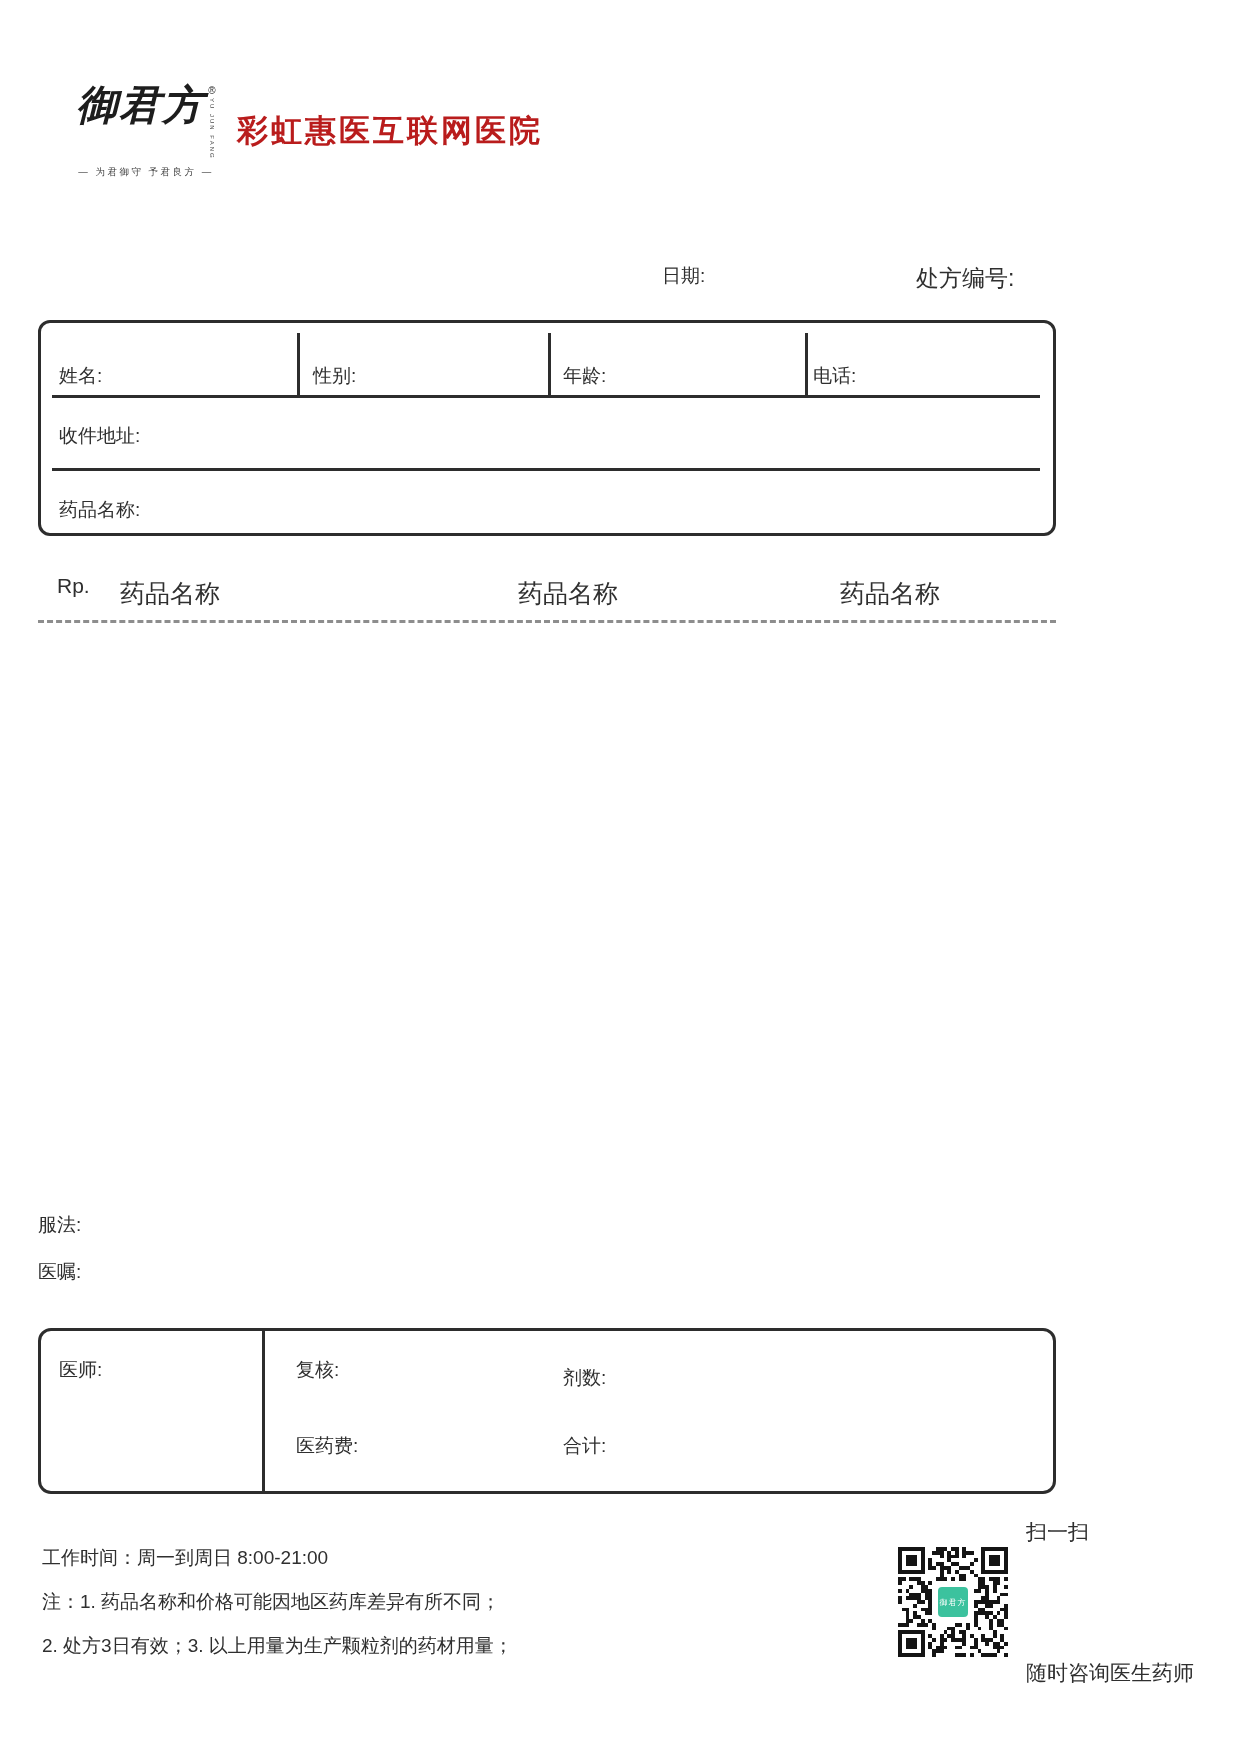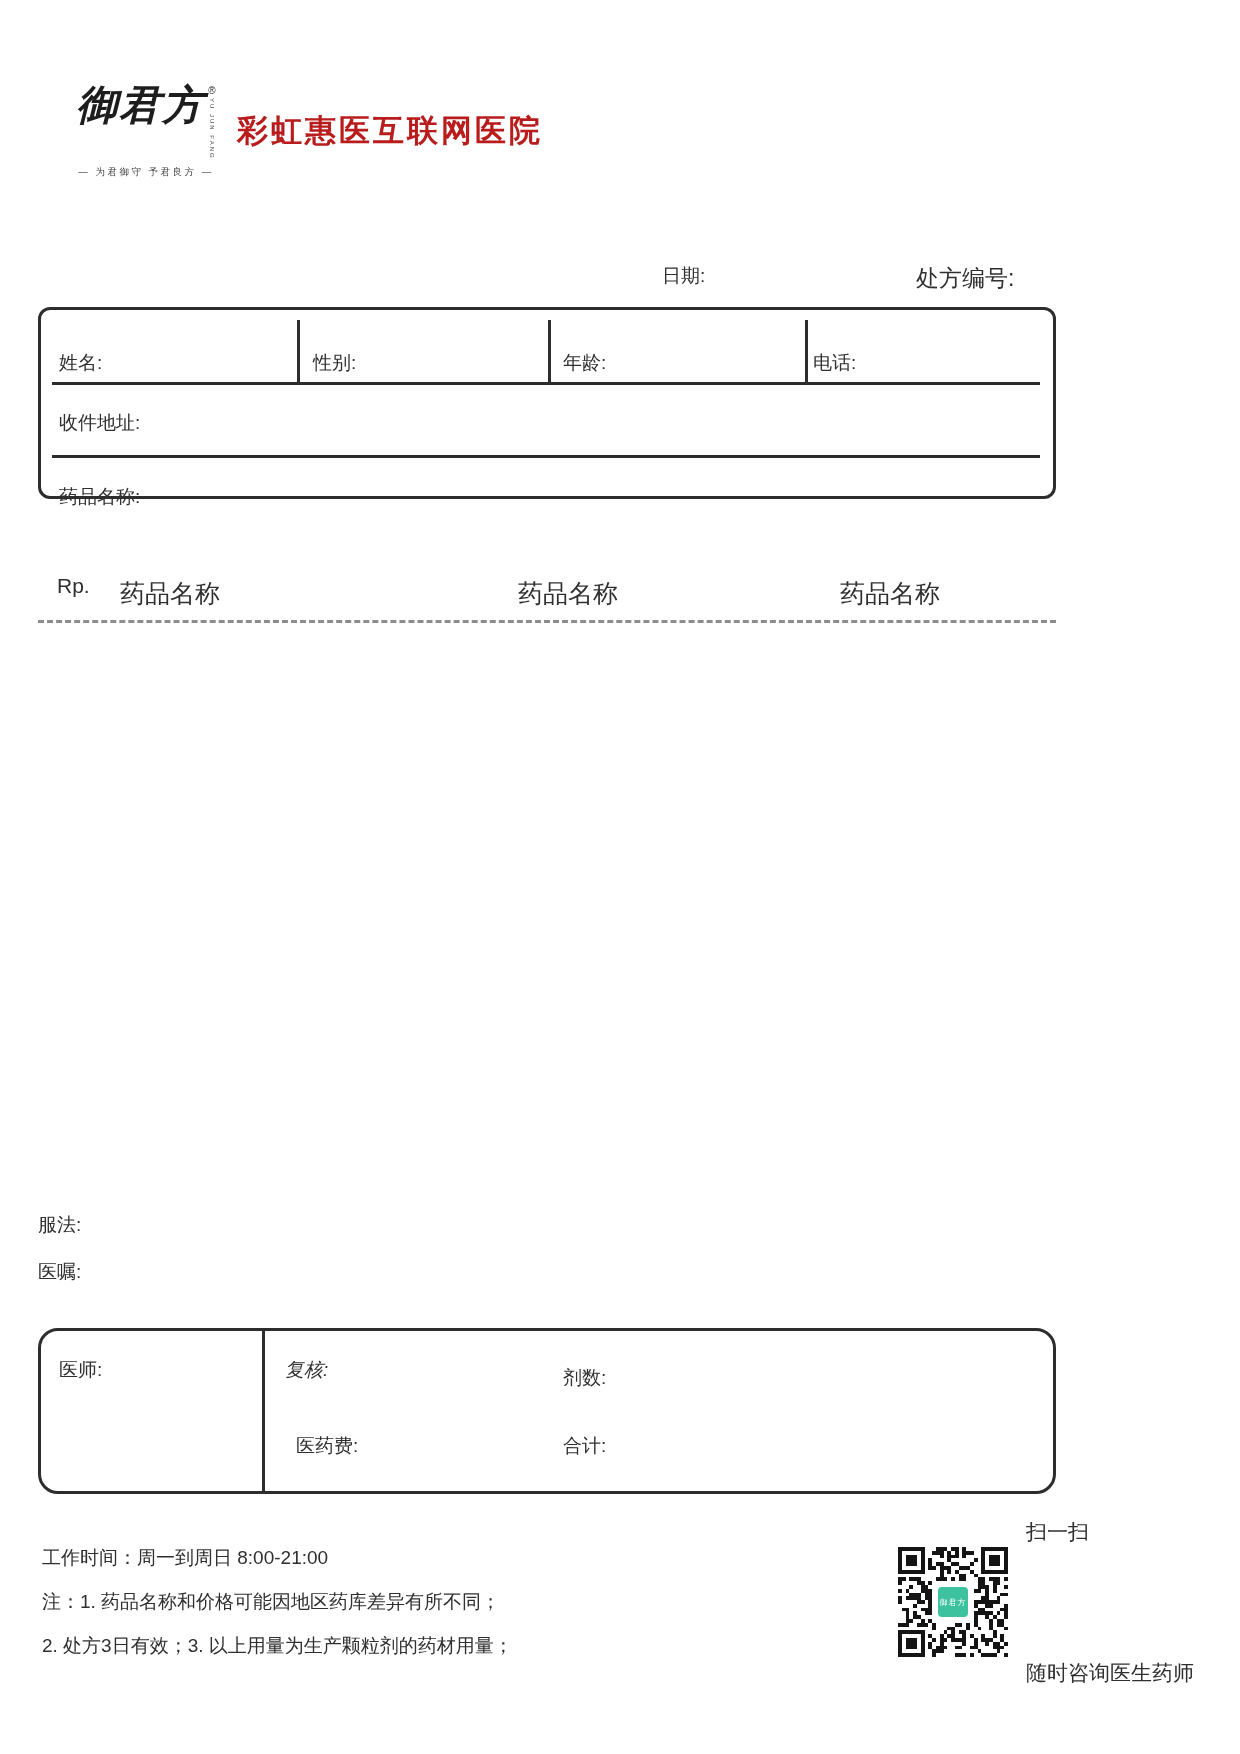--- a/index.html
+++ b/index.html
@@ -22,21 +22,21 @@
   .hospital-title {
     position:absolute; left:237px; top:110px; font-size:31px; font-weight:900;
     letter-spacing:3px; color:#b91c1c; white-space:nowrap;
   }
   
   .notice       { position:absolute; left:38px;  top:263px; font-size:19px; white-space:nowrap; }
   .date-label   { position:absolute; left:662px; top:263px; font-size:19px; }
   .rx-label     { position:absolute; left:916px; top:263px; font-size:23px; }
   
   .patient-box {
-    position:absolute; left:38px; top:307px; width:1018px; height:192px;
+    position:absolute; left:38px; top:320px; width:1018px; height:216px;
     border:3px solid #2d2d2d; border-radius:12px; box-sizing:border-box;
   }
   .pb-cell-label { position:absolute; font-size:19px; top:40px; }
   .pb-name    { left:18px;  }
   .pb-gender  { left:272px; }
   .pb-age     { left:522px; }
   .pb-phone   { left:772px; }
   .pb-vdiv { position:absolute; top:10px; height:62px; width:2.5px; background:#2d2d2d; }
   .pb-vdiv1 { left:256px; } .pb-vdiv2 { left:507px; } .pb-vdiv3 { left:764px; }
   .pb-line { position:absolute; left:11px; right:13px; height:0; border-top:3px solid #2d2d2d; }
@@ -50,26 +50,26 @@
   .dashed-line {
     position:absolute; left:38px; top:620px; width:1018px; height:0;
     border-top:3px dashed #8d8d8d;
   }
   
   .usage-label  { position:absolute; left:38px; top:1212px; font-size:19px; }
   .advice-label { position:absolute; left:38px; top:1259px; font-size:19px; }
   
   .signature-box {
     position:absolute; left:38px; top:1328px; width:1018px; height:166px;
-    border:3px solid #2d2d2d; border-radius:20px; box-sizing:border-box;
+    border:3px solid #2d2d2d; border-radius:13px; box-sizing:border-box;
   }
   .sb-vdiv { position:absolute; left:221px; top:0; bottom:0; width:2.5px; background:#2d2d2d; }
   .sb-label { position:absolute; font-size:19px; }
   .sb-physician { left:18px;  top:26px; }
-  .sb-review    { left:244px; top:26px;font-style:italic; }
+  .sb-review    { left:255px; top:26px; }
   .sb-dose      { left:522px; top:34px; }
   .sb-fee       { left:255px; top:102px; }
   .sb-total     { left:522px; top:102px; }
   
   .footer-hours { position:absolute; left:42px; top:1545px; font-size:19px; }
   .footer-note1 { position:absolute; left:42px; top:1589px; font-size:19px; }
   .footer-note2 { position:absolute; left:42px; top:1633px; font-size:19px; }
   .qr { position:absolute; left:898px; top:1547px; width:110px; height:110px; }
   .qr svg { width:110px; height:110px; display:block; }
   .qr-center {

